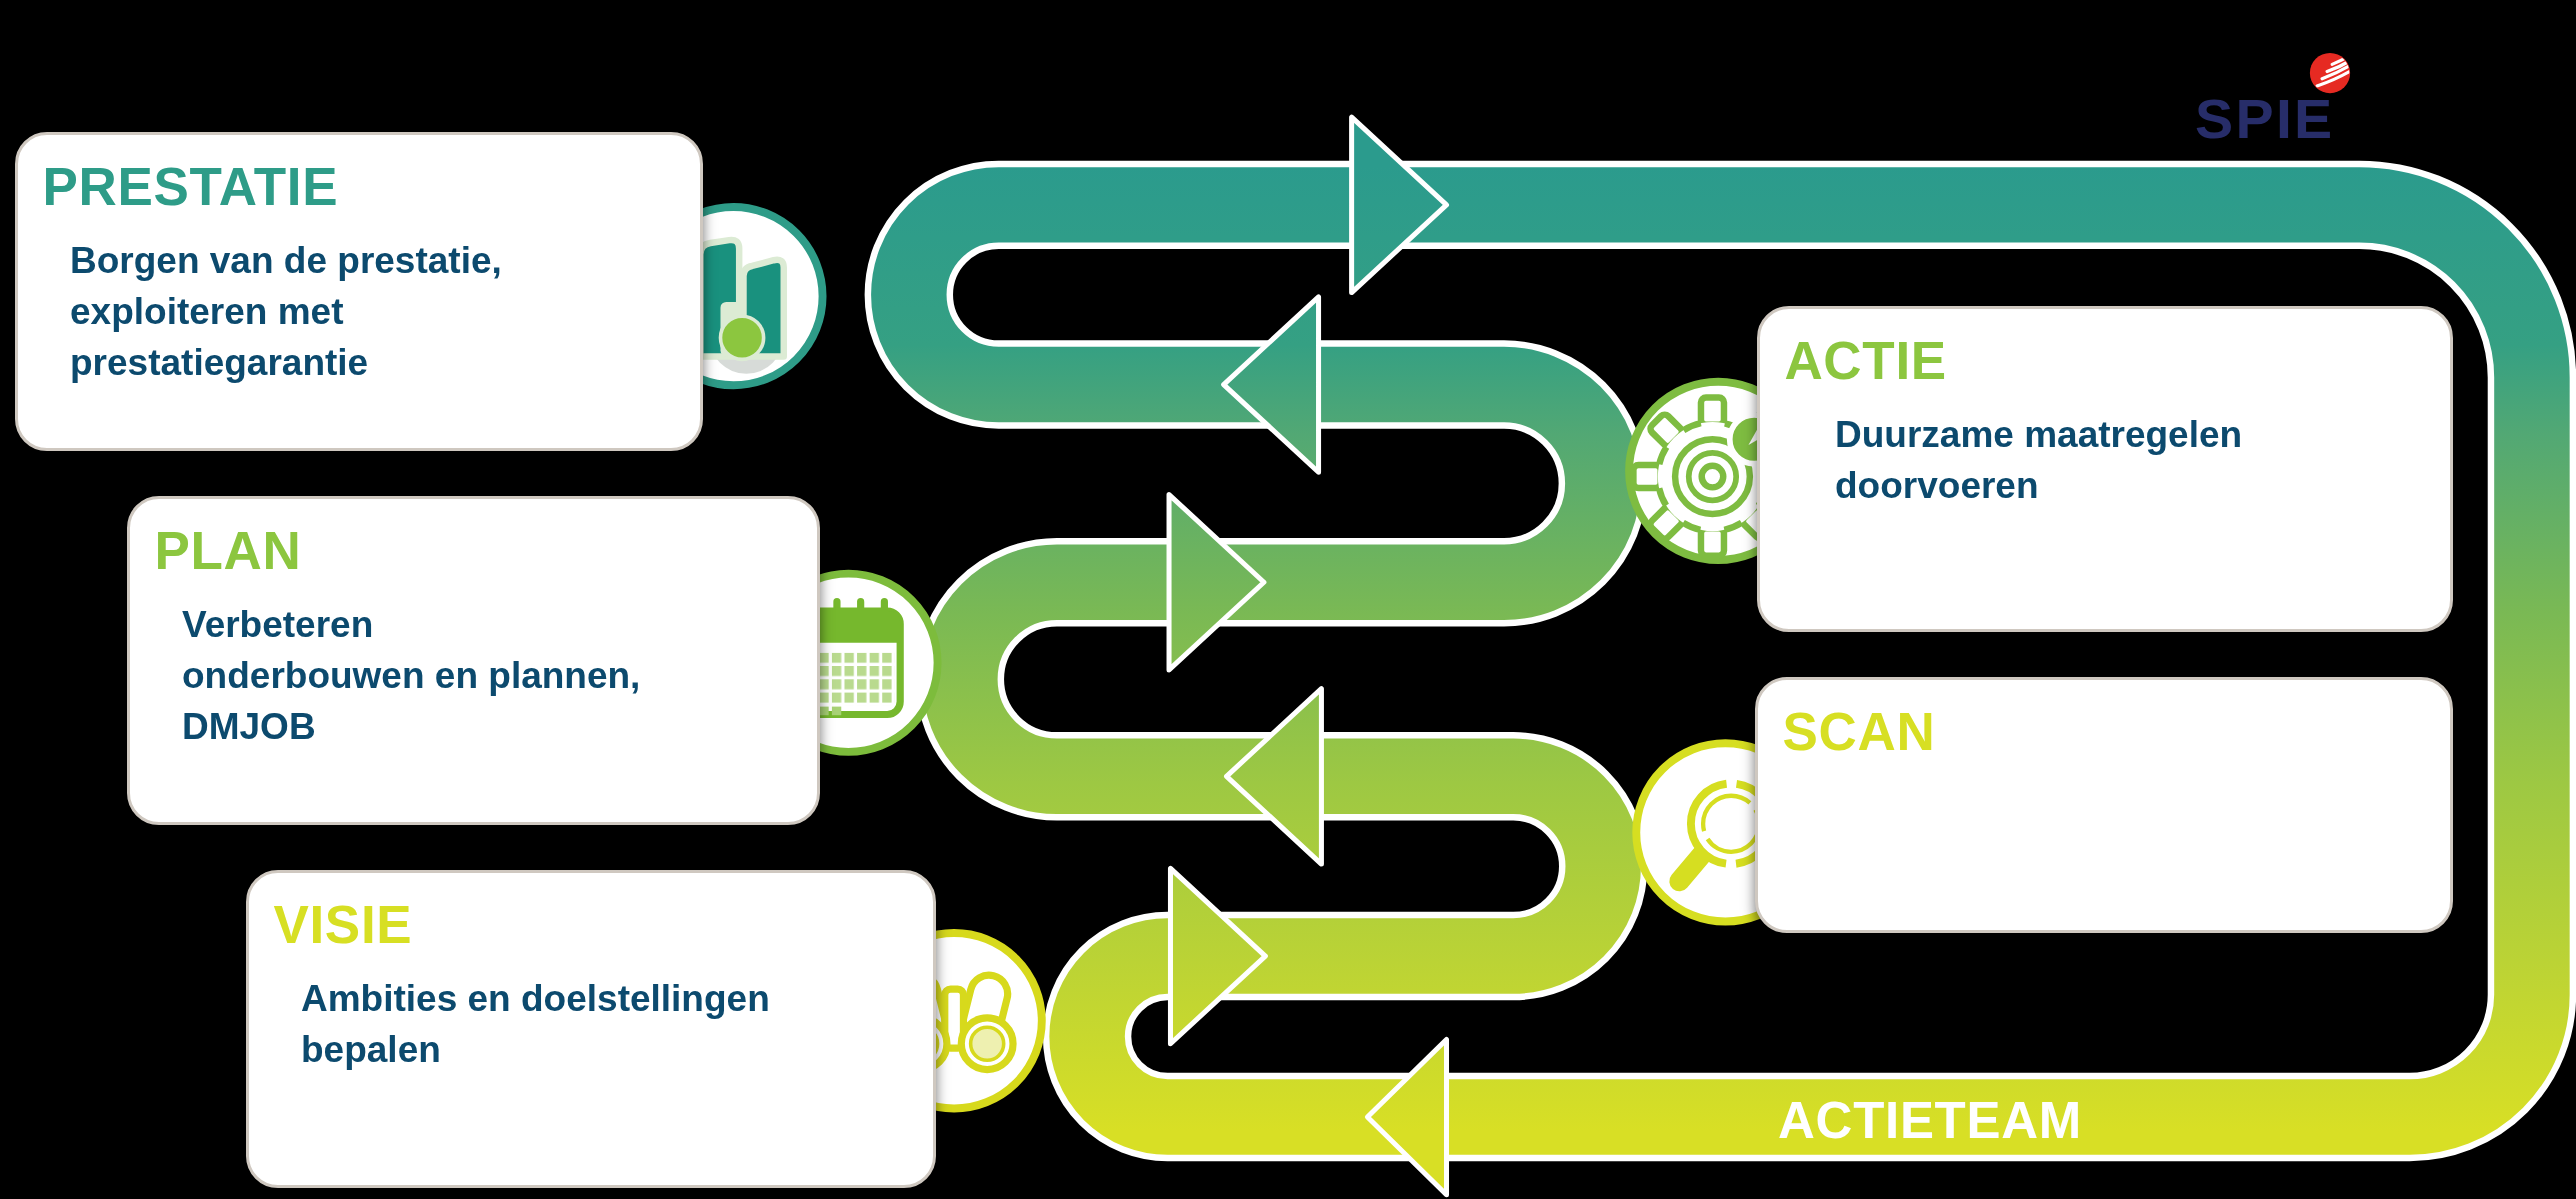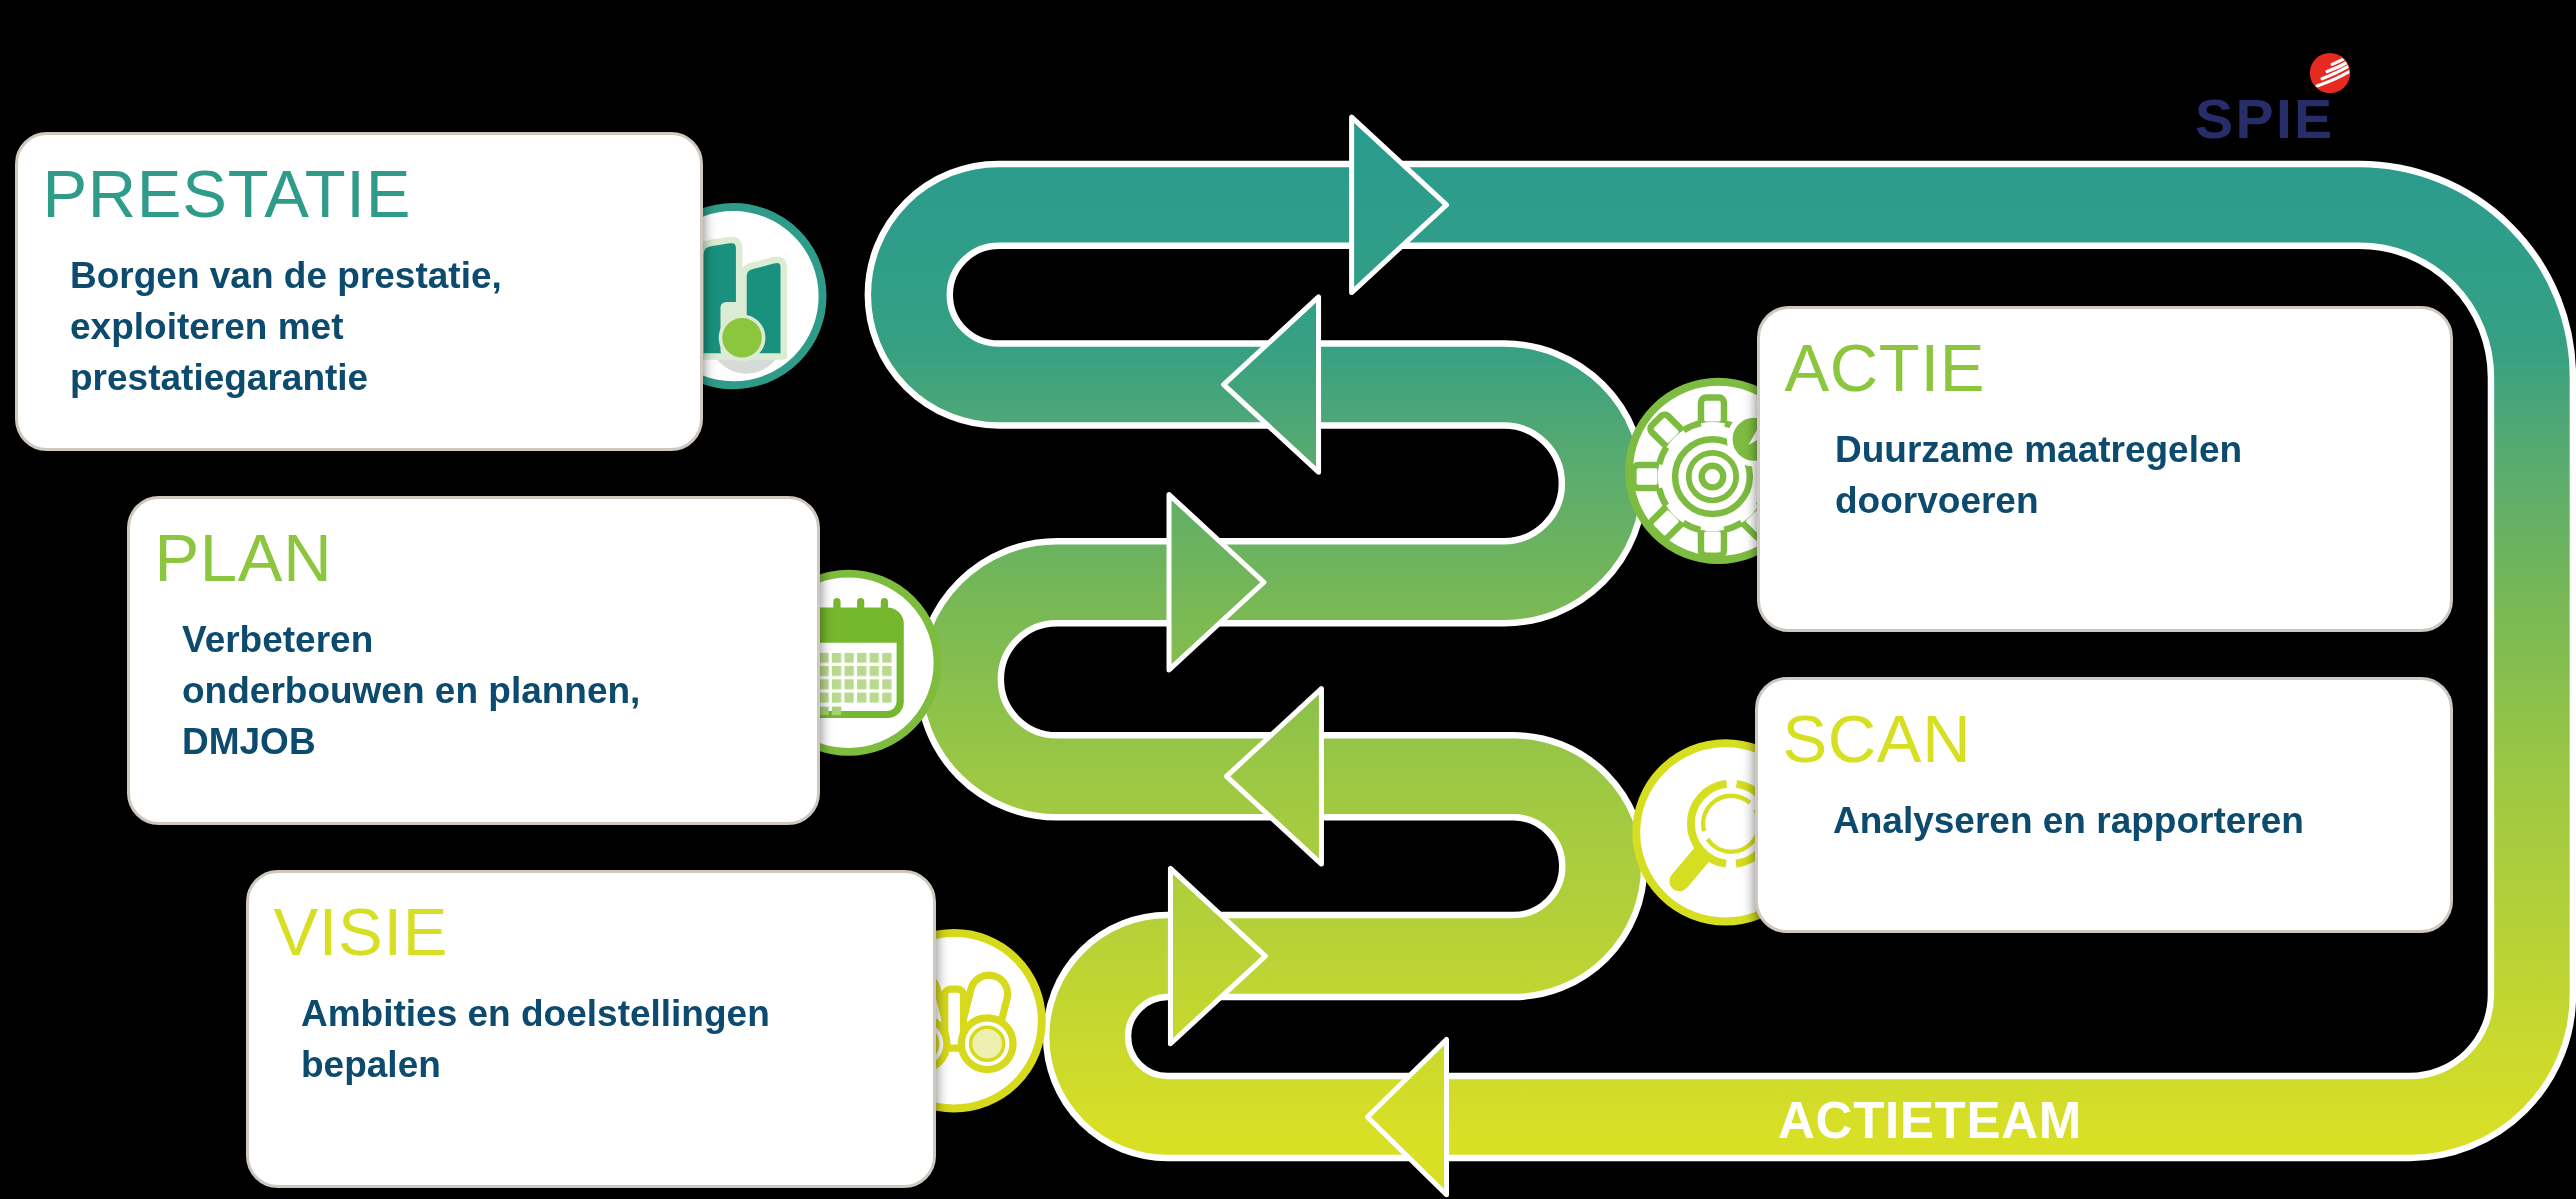--- a/index.html
+++ b/index.html
@@ -1,21 +1,21 @@
 <!DOCTYPE html>
 <html style="font-size:11.5px"><head>
 <meta charset="utf-8">
 <style>
   html,body{margin:0;padding:0;background:#000;}
   #canvas{position:relative;width:2576px;height:1199px;background:#000;overflow:hidden;
           font-family:"Liberation Sans", sans-serif;}
   #flow-svg{position:absolute;left:0;top:0;}
   .card{position:absolute;background:#fff;border:3.6px solid #cfc8c0;border-radius:32px;
         box-shadow:0 7.2px 13px rgba(0,0,0,.55);box-sizing:border-box;}
-  .card h2{margin:24.4px 0 0 24.4px;font-size:67px;font-weight:400;letter-spacing:0.7px;line-height:1.05;}
+  .card h2{margin:24.4px 0 0 24.4px;font-size:53px;font-weight:700;letter-spacing:0.7px;line-height:1.05;}
   .card p{margin:20px 0 0 52px;font-size:37px;font-weight:700;color:#0c4a6e;
           line-height:1.38;white-space:pre-line;}
   .card.right p{margin-left:75px;}
   #card-prestatie{left:15px;top:132px;width:688px;height:319px;}
   #card-prestatie h2{color:#2e9c88;}
   #card-plan{left:127px;top:496px;width:693px;height:329px;}
   #card-plan h2{color:#8cc63f;}
   #card-visie{left:246px;top:870px;width:690px;height:318px;}
   #card-visie h2{color:#d7df23;}
   #card-actie{left:1757px;top:306px;width:696px;height:326px;}
@@ -170,21 +170,20 @@
   </div>
 
   <div class="card" id="card-visie">
     <h2>VISIE</h2>
     <p>Ambities en doelstellingen
 bepalen</p>
   </div>
 
   <div class="card right" id="card-scan">
     <h2>SCAN</h2>
-    <p>Analyseren en rapporteren</p>
   </div>
 
   <div id="actieteam-label">ACTIETEAM</div>
 
   <div id="spie-logo">
     <svg id="spie-globe" width="46" height="46" viewBox="-32 -32 64 64">
       <circle cx="0" cy="0" r="28" fill="#e62a22"></circle>
       <g clip-path="url(#globeClip)" stroke="#ffffff" stroke-width="4.5" fill="none" stroke-linecap="round">
         <path d="M -18 18 Q 6 10 27 -2"></path>
         <path d="M -11 8 Q 10 0 27 -10"></path>

